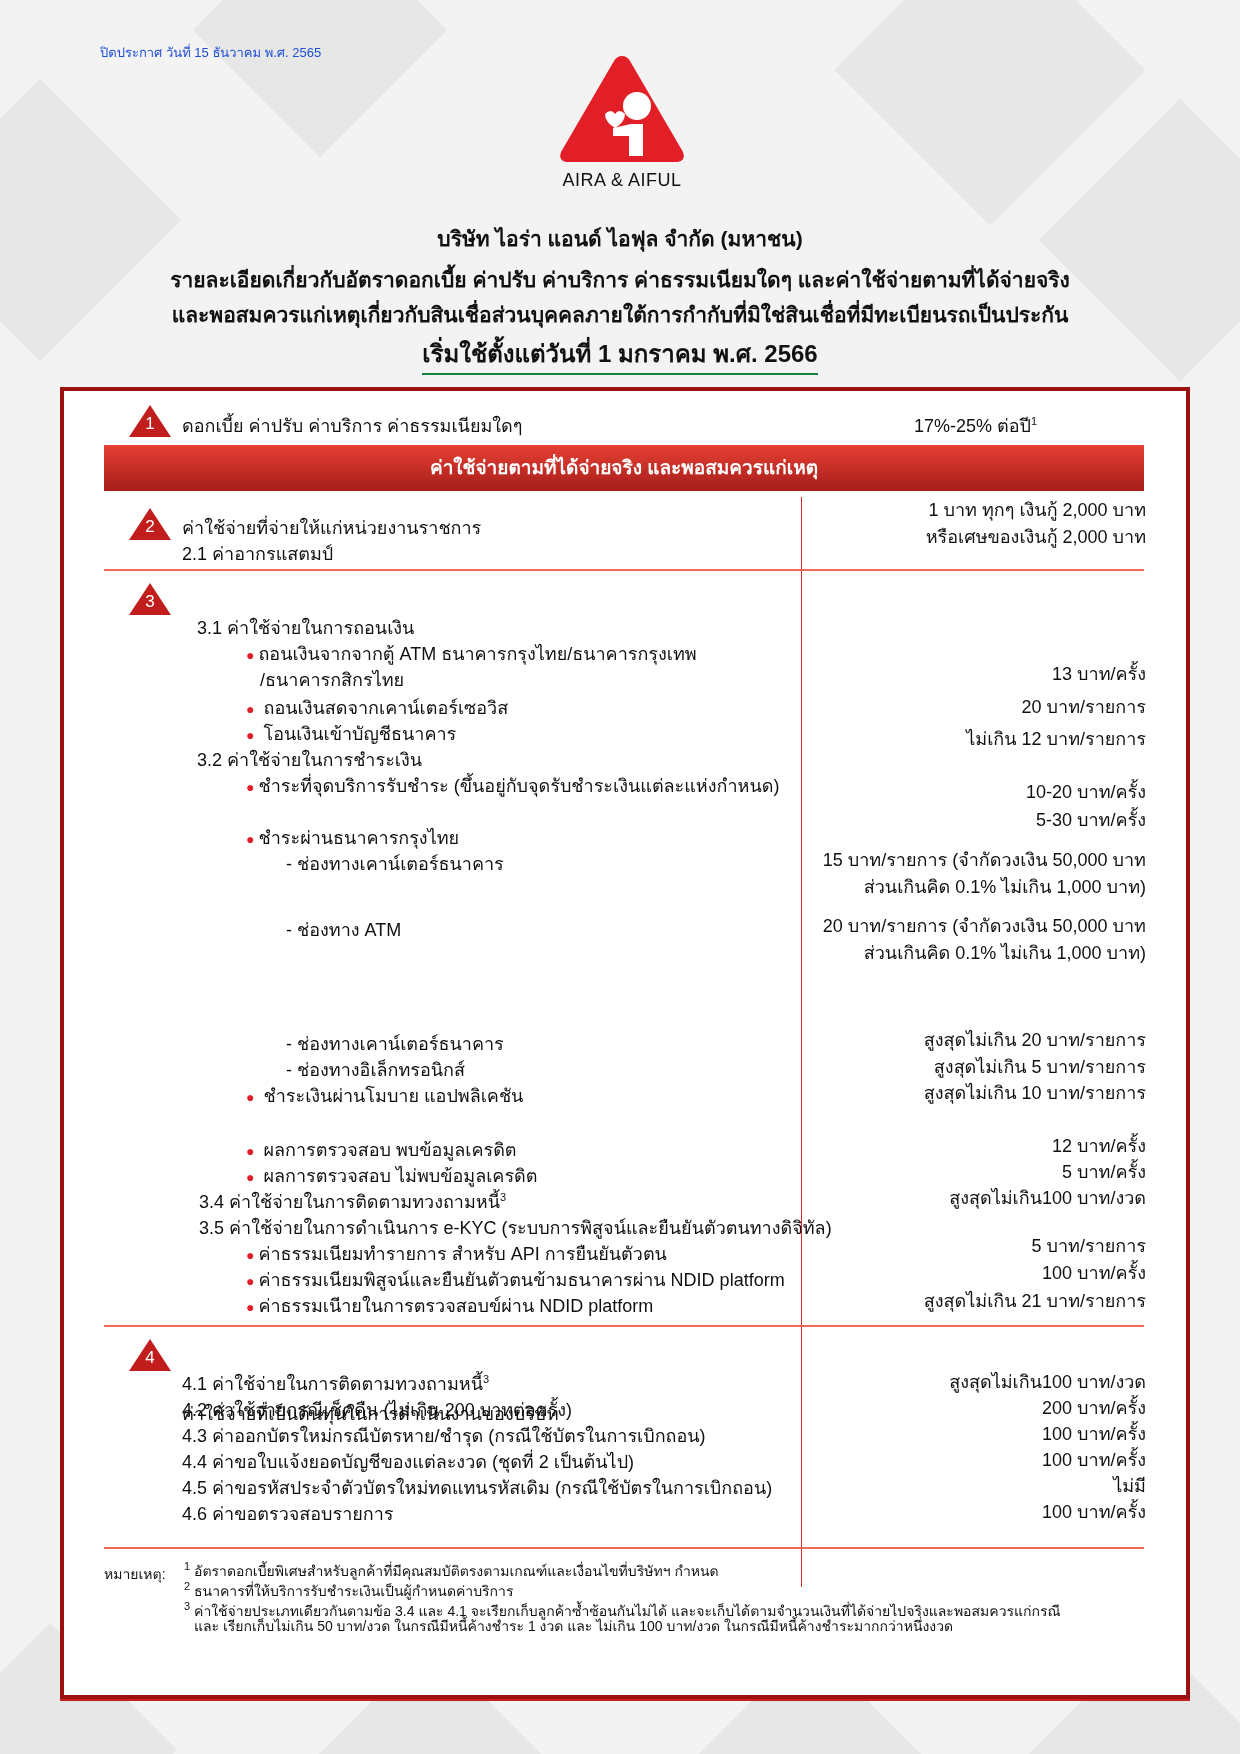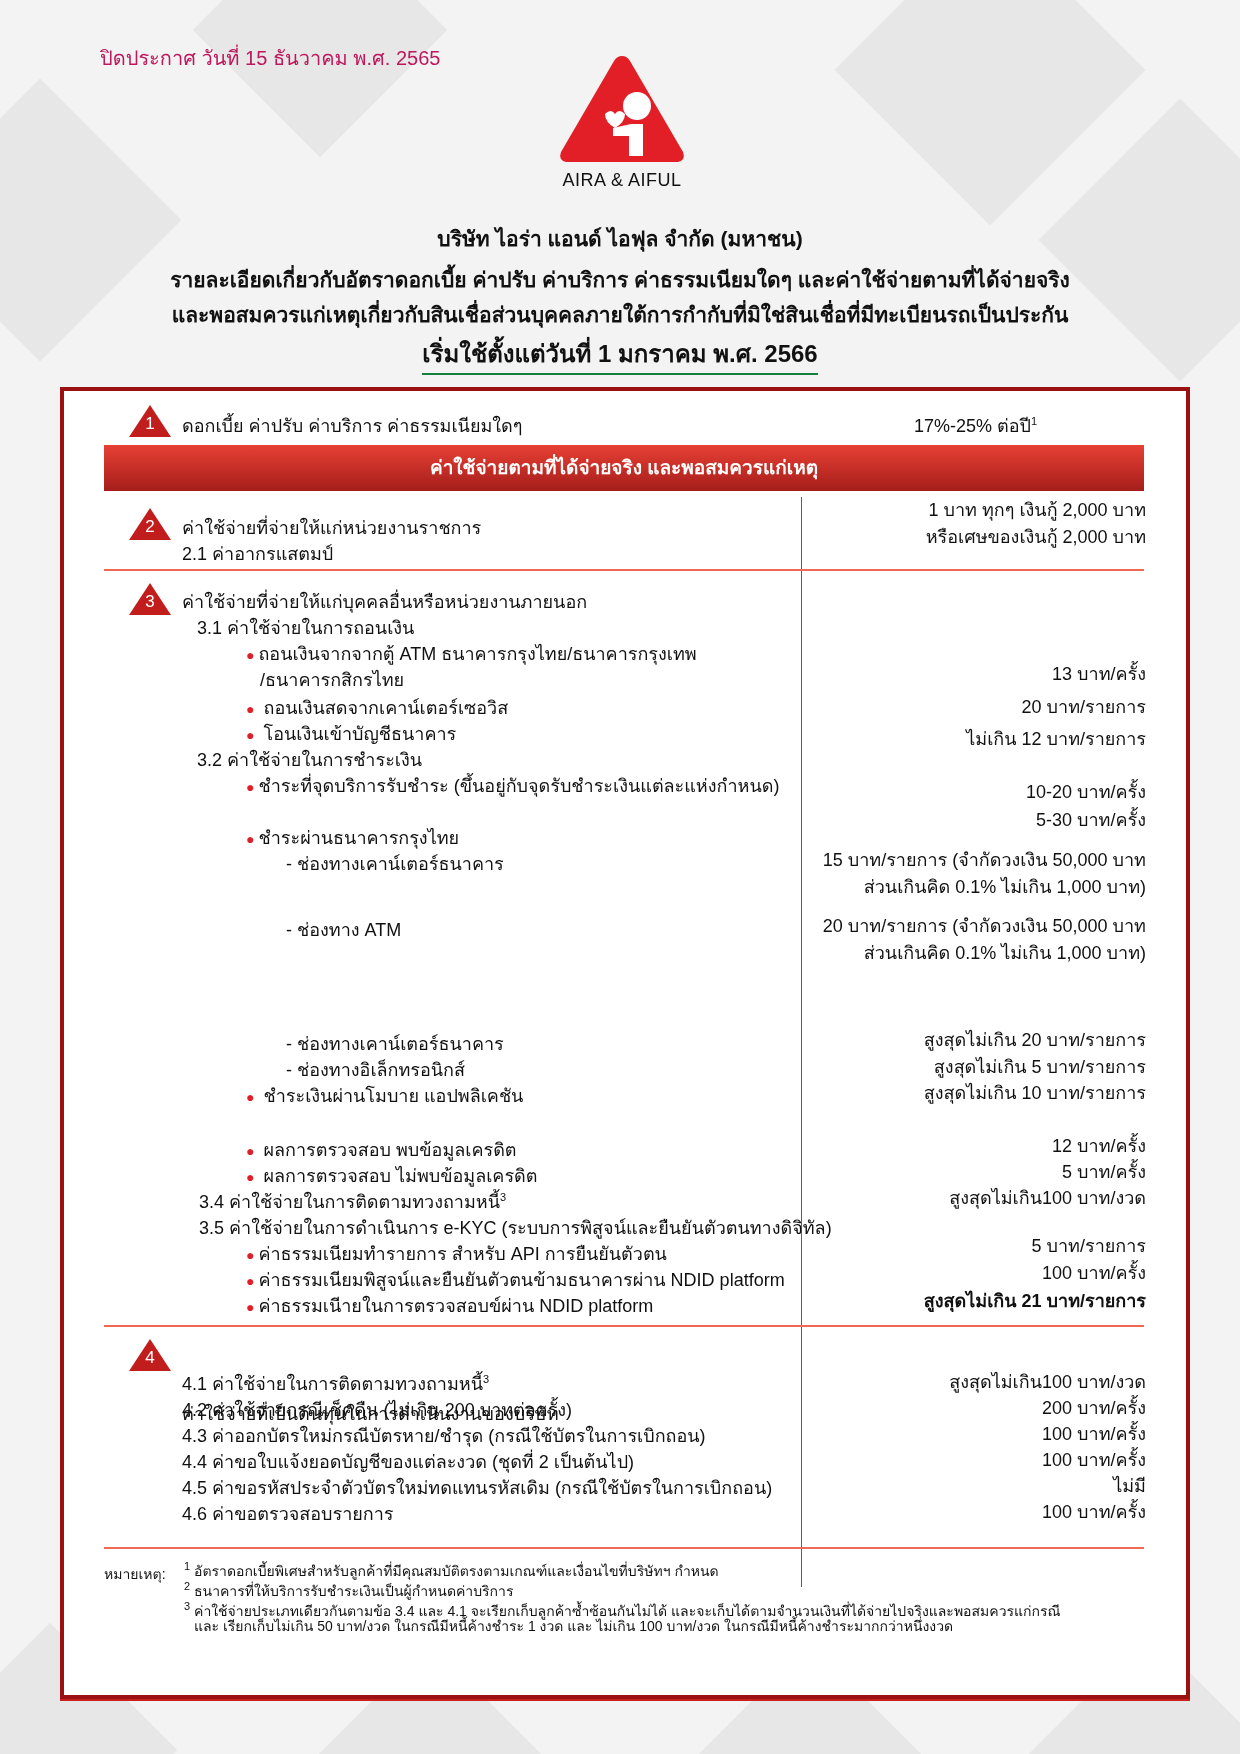--- a/index.html
+++ b/index.html
@@ -3,21 +3,21 @@
 <meta charset="utf-8">
 <style>
   html, body { margin:0; padding:0; }
   body {
     width:1240px; height:1754px; position:relative; overflow:hidden;
     font-family:"Liberation Sans", "DejaVu Sans", sans-serif; color:#111;
     background:#f3f3f3;
   }
   .bg-diamonds { position:absolute; inset:0; overflow:hidden; }
   .bg-diamonds .d { position:absolute; transform:rotate(45deg); background:rgba(210,210,210,0.35); }
-  .top-notice { position:absolute; left:100px; top:42px; font-size:20px; color:#be185d; }
+  .top-notice { position:absolute; left:100px; top:42px; font-size:13px; color:#1d4ed8; }
   .logo { position:absolute; left:557px; top:52px; width:130px; height:140px; text-align:center; }
   .logo svg { display:block; margin:0 auto; }
   .logo .brand { font-size:18px; letter-spacing:0.5px; margin-top:4px; color:#111; }
   .header { position:absolute; left:0; width:1240px; text-align:center; }
   .company { top:222px; font-size:21px; font-weight:bold; }
   .subtitle { font-size:21px; font-weight:bold; line-height:35px; }
   .sub1 { top:262px; }
   .sub2 { top:297px; }
   .effective { top:334px; font-size:24px; font-weight:bold; }
   .effective span { display:inline-block; border-bottom:2px solid #15803d; }
@@ -104,21 +104,20 @@
     <div>หรือเศษของเงินกู้ 2,000 บาท</div>
   </div>
   <div class="hline" style="top:178px;"></div>
 
   <div class="tri" style="left:65px;top:192px;">
     <svg viewBox="0 0 42 32">
         <path d="M21 0 L42 32 L0 32 Z" fill="#c21d1d"></path>
       </svg>
     <div class="num">3</div>
   </div>
-  <div class="lt" style="left:118px;top:196px;">ค่าใช้จ่ายที่จ่ายให้แก่บุคคลอื่นหรือหน่วยงานภายนอก</div>
   <div class="lt" style="left:133px;top:222px;">3.1  ค่าใช้จ่ายในการถอนเงิน</div>
   <div class="lt" style="left:182px;top:248px;"><span class="bullet">●</span><span>ถอนเงินจากจากตู้ ATM ธนาคารกรุงไทย/ธนาคารกรุงเทพ</span></div>
   <div class="lt" style="left:196px;top:274px;">/ธนาคารกสิกรไทย</div>
   <div class="rt" style="top:270px;">13 บาท/ครั้ง</div>
   <div class="lt" style="left:182px;top:302px;"><span class="bullet">●</span> <span>ถอนเงินสดจากเคาน์เตอร์เซอวิส</span></div>
   <div class="rt" style="top:303px;">20 บาท/รายการ</div>
   <div class="lt" style="left:182px;top:328px;"><span class="bullet">●</span> <span>โอนเงินเข้าบัญชีธนาคาร</span></div>
   <div class="rt" style="top:335px;">ไม่เกิน 12 บาท/รายการ</div>
 
   <div class="lt" style="left:133px;top:354px;">3.2  ค่าใช้จ่ายในการชำระเงิน</div>
@@ -148,21 +147,21 @@
   <div class="lt" style="left:182px;top:770px;"><span class="bullet">●</span> <span>ผลการตรวจสอบ ไม่พบข้อมูลเครดิต</span></div>
   <div class="rt" style="top:768px;">5 บาท/ครั้ง</div>
   <div class="lt" style="left:135px;top:796px;"><span>3.4 ค่าใช้จ่ายในการติดตามทวงถามหนี้</span><sup>3</sup></div>
   <div class="rt" style="top:794px;">สูงสุดไม่เกิน100 บาท/งวด</div>
   <div class="lt" style="left:135px;top:822px;">3.5  ค่าใช้จ่ายในการดำเนินการ e-KYC (ระบบการพิสูจน์และยืนยันตัวตนทางดิจิทัล)</div>
   <div class="lt" style="left:182px;top:848px;"><span class="bullet">●</span><span>ค่าธรรมเนียมทำรายการ สำหรับ API การยืนยันตัวตน</span></div>
   <div class="rt" style="top:842px;">5 บาท/รายการ</div>
   <div class="lt" style="left:182px;top:874px;"><span class="bullet">●</span><span>ค่าธรรมเนียมพิสูจน์และยืนยันตัวตนข้ามธนาคารผ่าน NDID platform</span></div>
   <div class="rt" style="top:869px;">100 บาท/ครั้ง</div>
   <div class="lt" style="left:182px;top:900px;"><span class="bullet">●</span><span>ค่าธรรมเนีายในการตรวจสอบข์ผ่าน NDID platform</span></div>
-  <div class="rt" style="top:897px;font-weight:bold;">สูงสุดไม่เกิน 21 บาท/รายการ</div>
+  <div class="rt" style="top:897px;">สูงสุดไม่เกิน 21 บาท/รายการ</div>
   <div class="hline" style="top:934px;"></div>
 
   <div class="tri" style="left:65px;top:948px;">
     <svg viewBox="0 0 42 32">
         <path d="M21 0 L42 32 L0 32 Z" fill="#c21d1d"></path>
       </svg>
     <div class="num">4</div>
   </div>
   <div class="lt" style="left:118px;top:1008px;">ค่าใช้จ่ายที่เป็นต้นทุนในการดำเนินงานของบริษัท</div>
   <div class="lt" style="left:118px;top:978px;"><span>4.1 ค่าใช้จ่ายในการติดตามทวงถามหนี้</span><sup>3</sup></div>

